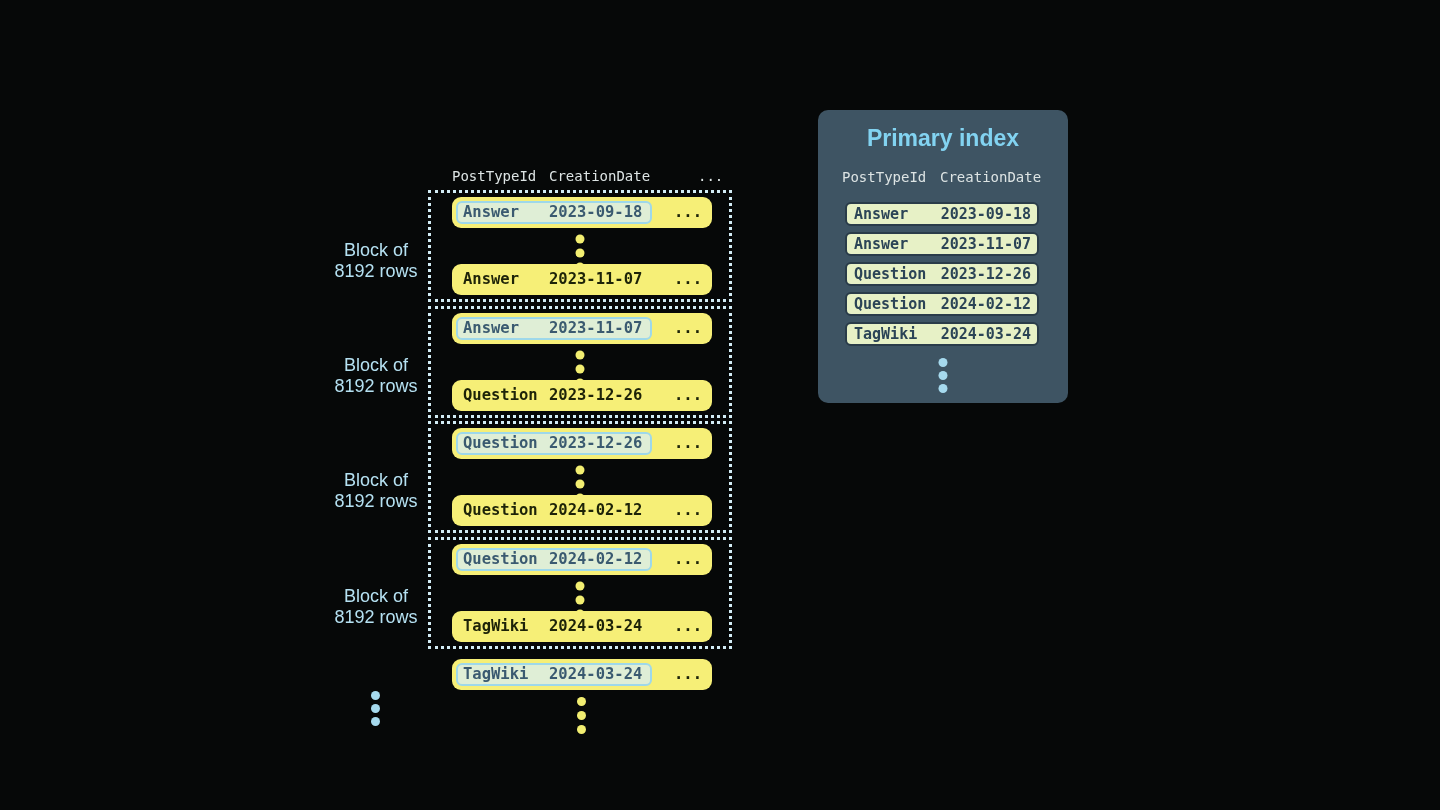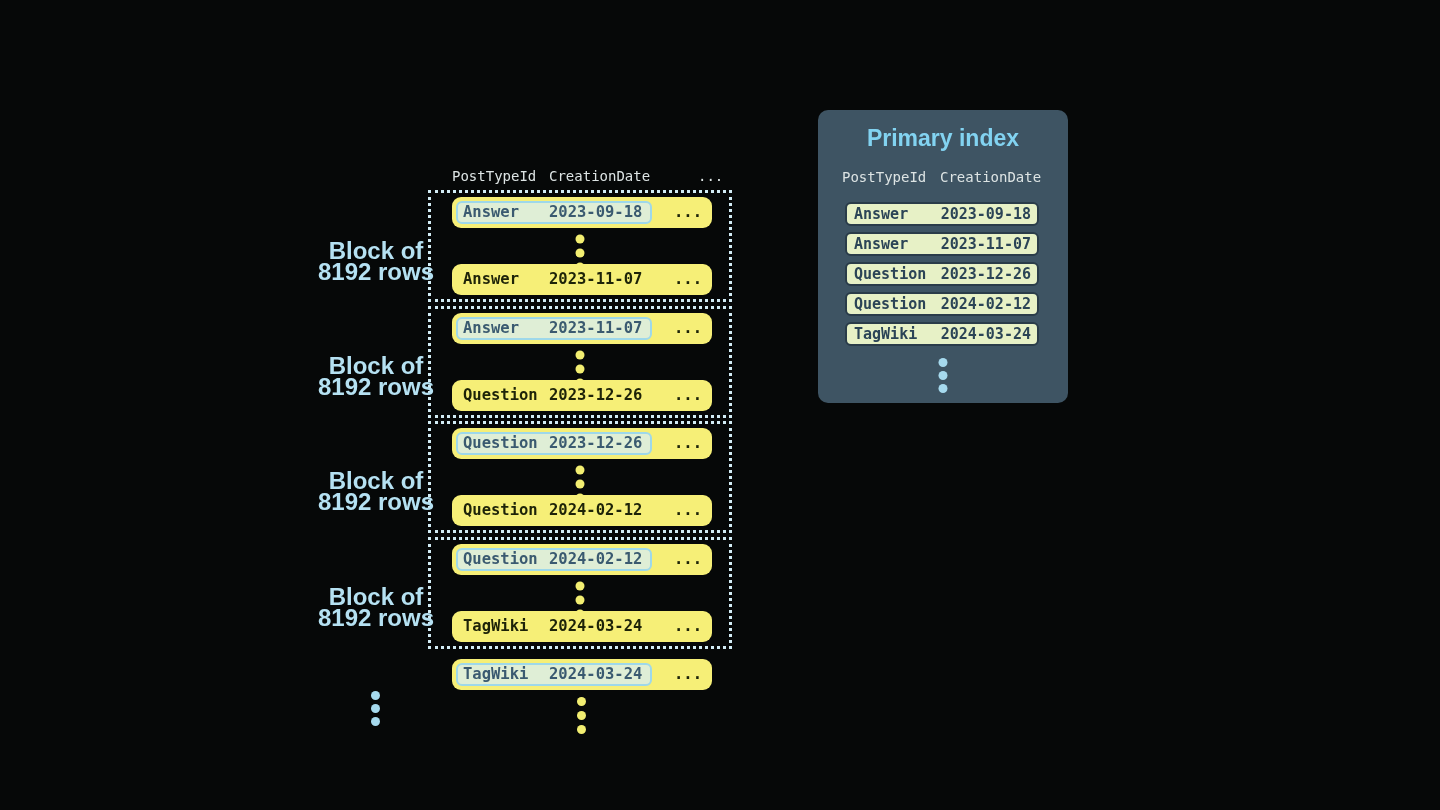--- a/index.html
+++ b/index.html
@@ -37,21 +37,21 @@
 
   .vdots{position:absolute;display:flex;flex-direction:column;gap:5px;}
   .vdots i{width:9px;height:9px;border-radius:50%;display:block;}
   .vdots.yellow i{background:var(--yellow-dot);}
   .vdots.blue i{background:var(--blue-dot);}
   .block .vdots{left:50%;top:50%;transform:translate(-50%,calc(-50% + 7px));}
   .bottom-dots{left:577px;top:697px;}
   .left-dots{left:371px;top:691px;gap:4px;}
 
   .block-label{position:absolute;left:316px;width:120px;text-align:center;
-    font-size:24px;line-height:21px;font-weight:700;color:var(--block-label);}
+    font-size:18px;line-height:21px;font-weight:400;color:var(--block-label);}
 
   .panel{position:absolute;left:798px;top:110px;width:250px;height:293px;
     background:var(--panel-bg);border-radius:10px;margin-left:20px;}
   .panel-title{position:absolute;left:0;top:14px;width:100%;text-align:center;
     font-size:23px;line-height:28px;font-weight:600;color:var(--panel-title);}
   .panel-headers span{position:absolute;top:58px;font-family:"DejaVu Sans Mono",monospace;
     font-size:14px;line-height:18px;color:var(--header-text);}
   .irow{position:absolute;left:27px;width:194px;height:24px;box-sizing:border-box;
     background:var(--index-row-fill);border:2px solid var(--index-row-border);border-radius:6px;
     display:flex;justify-content:space-between;align-items:center;padding:0 6px 0 7px;

